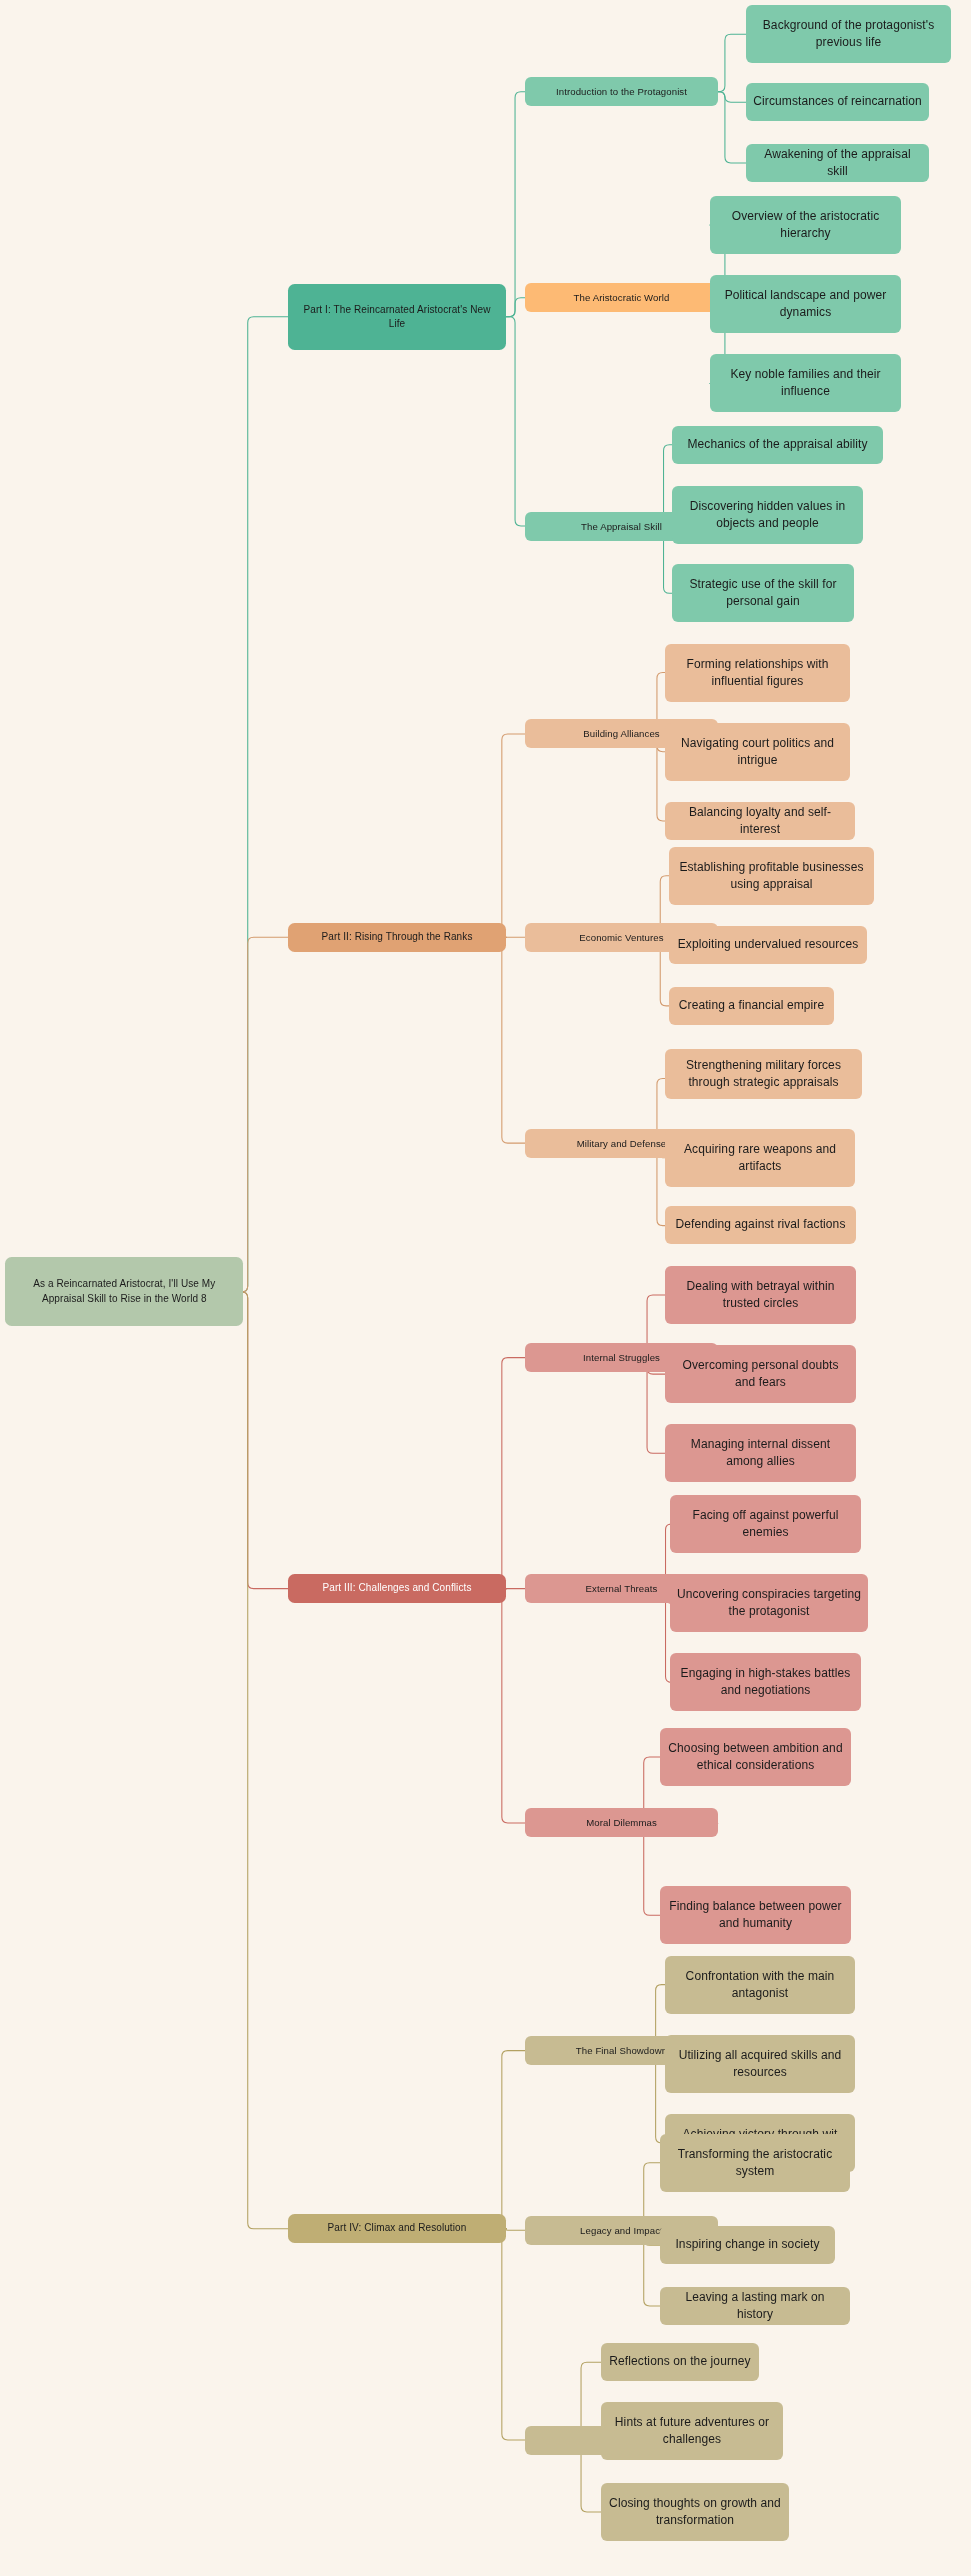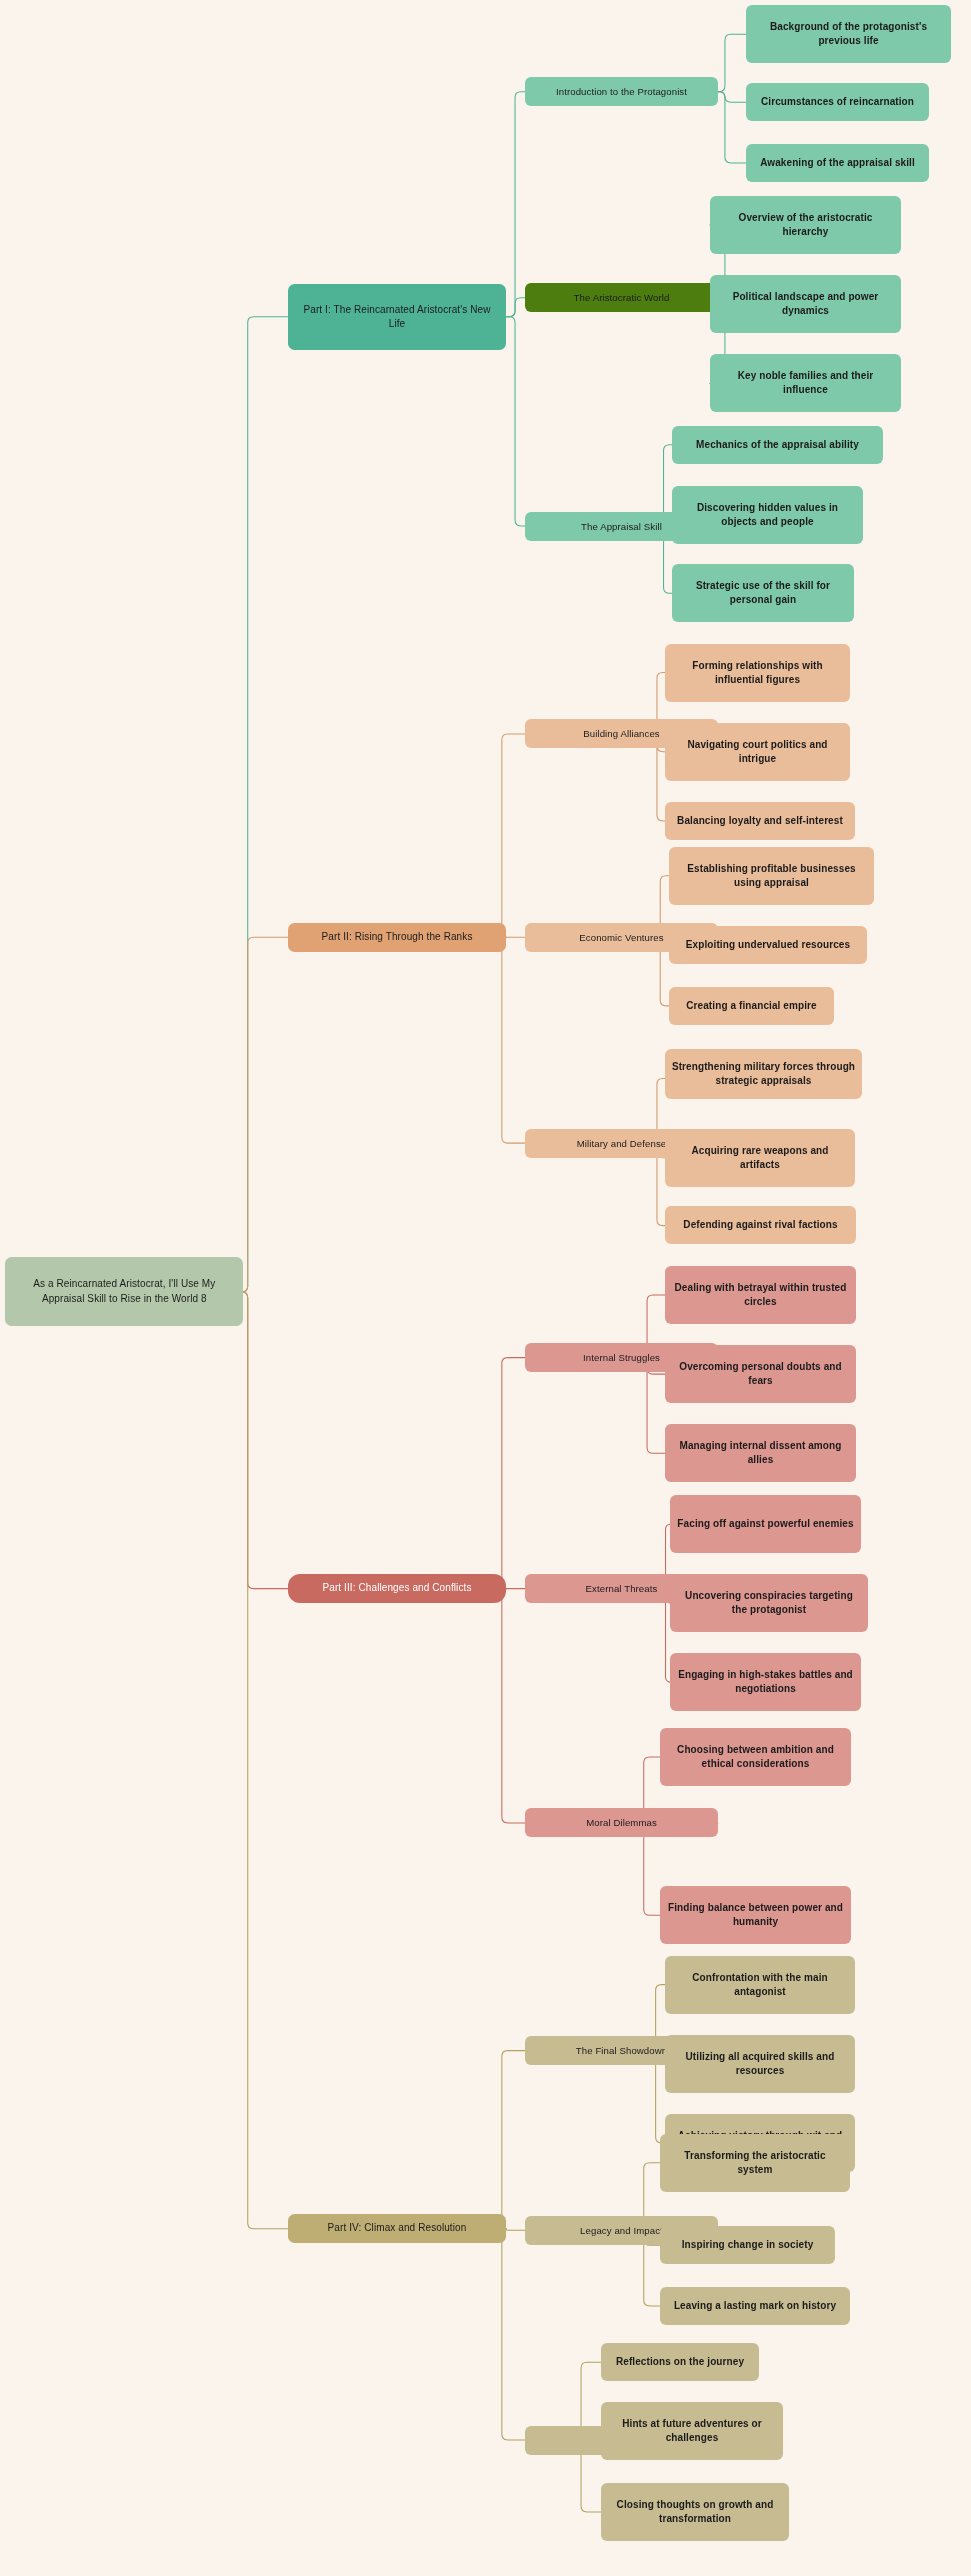--- a/index.html
+++ b/index.html
@@ -45,22 +45,21 @@
     border-radius: 6.6px;
   }
   .node-l1 {
     font-size: 10px;
     border-radius: 6.6px;
   }
   .node-l2 {
     font-size: 9.6px;
   }
   .node-l3 {
-    font-size: 10px;
-    font-weight: bold;
+    font-size: 12px;
   }
   .node-text {
     display: block;
     width: 100%;
   }
 </style>
 </head>
 <body>
 
 <div id="canvas" style="background: rgb(250, 244, 236);">
@@ -129,21 +128,21 @@
     </div>
     <div class="node node-l3" style="left: 746px; top: 5.3px; width: 205px; height: 58px; background: rgb(127, 201, 171); color: rgb(27, 27, 27);">
       <span class="node-text">Background of the protagonist's previous life</span>
     </div>
     <div class="node node-l3" style="left: 746px; top: 83px; width: 183px; height: 38px; background: rgb(127, 201, 171); color: rgb(27, 27, 27);">
       <span class="node-text">Circumstances of reincarnation</span>
     </div>
     <div class="node node-l3" style="left: 746px; top: 144px; width: 183px; height: 38px; background: rgb(127, 201, 171); color: rgb(27, 27, 27);">
       <span class="node-text">Awakening of the appraisal skill</span>
     </div>
-    <div class="node node-l2" style="left: 525px; top: 283px; width: 193px; height: 29px; background: #4d7c0f; color: rgb(27, 27, 27);">
+    <div class="node node-l2" style="left: 525px; top: 283px; width: 193px; height: 29px; background: #fdba74; color: rgb(27, 27, 27);">
       <span class="node-text">The Aristocratic World</span>
     </div>
     <div class="node node-l3" style="left: 710px; top: 196px; width: 191px; height: 58px; background: rgb(127, 201, 171); color: rgb(27, 27, 27);">
       <span class="node-text">Overview of the aristocratic hierarchy</span>
     </div>
     <div class="node node-l3" style="left: 710px; top: 275px; width: 191px; height: 58px; background: rgb(127, 201, 171); color: rgb(27, 27, 27);">
       <span class="node-text">Political landscape and power dynamics</span>
     </div>
     <div class="node node-l3" style="left: 710px; top: 354px; width: 191px; height: 58px; background: rgb(127, 201, 171); color: rgb(27, 27, 27);">
       <span class="node-text">Key noble families and their influence</span>
@@ -192,21 +191,21 @@
     </div>
     <div class="node node-l3" style="left: 665px; top: 1049px; width: 197px; height: 50px; background: rgb(234, 189, 154); color: rgb(27, 27, 27);">
       <span class="node-text">Strengthening military forces through strategic appraisals</span>
     </div>
     <div class="node node-l3" style="left: 665px; top: 1129px; width: 190px; height: 58px; background: rgb(234, 189, 154); color: rgb(27, 27, 27);">
       <span class="node-text">Acquiring rare weapons and artifacts</span>
     </div>
     <div class="node node-l3" style="left: 665px; top: 1206px; width: 191px; height: 38px; background: rgb(234, 189, 154); color: rgb(27, 27, 27);">
       <span class="node-text">Defending against rival factions</span>
     </div>
-    <div class="node node-l1" style="left: 288px; top: 1574px; width: 218px; height: 29px; background: rgb(201, 106, 97); color: rgb(255, 255, 255); border-radius: 12px;">
+    <div class="node node-l1" style="left: 288px; top: 1574px; width: 218px; height: 29px; background: rgb(201, 106, 97); color: rgb(255, 255, 255);">
       <span class="node-text">Part III: Challenges and Conflicts</span>
     </div>
     <div class="node node-l2" style="left: 525px; top: 1343px; width: 193px; height: 29px; background: rgb(220, 151, 145); color: rgb(27, 27, 27);">
       <span class="node-text">Internal Struggles</span>
     </div>
     <div class="node node-l3" style="left: 665px; top: 1266px; width: 191px; height: 58px; background: rgb(220, 151, 145); color: rgb(27, 27, 27);">
       <span class="node-text">Dealing with betrayal within trusted circles</span>
     </div>
     <div class="node node-l3" style="left: 665px; top: 1345px; width: 191px; height: 58px; background: rgb(220, 151, 145); color: rgb(27, 27, 27);">
       <span class="node-text">Overcoming personal doubts and fears</span>

